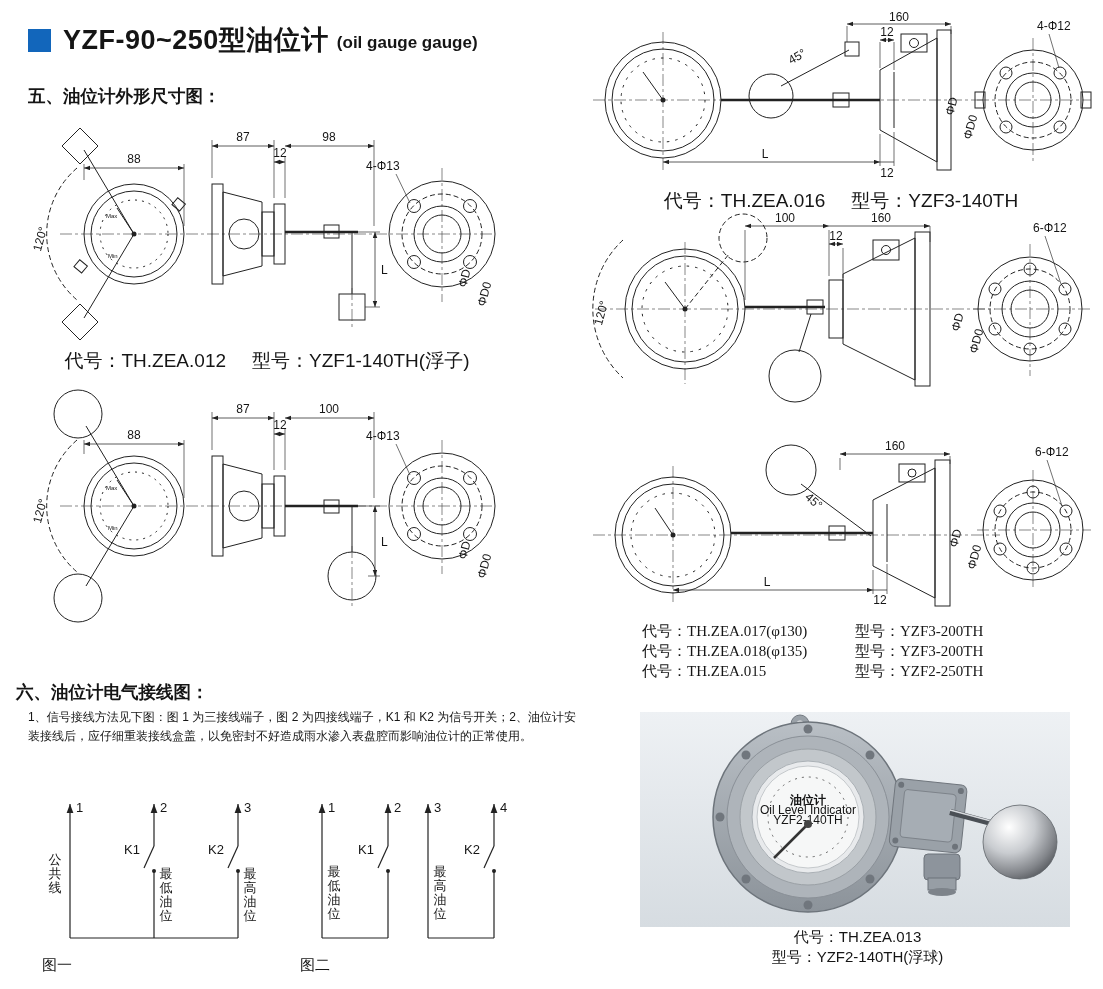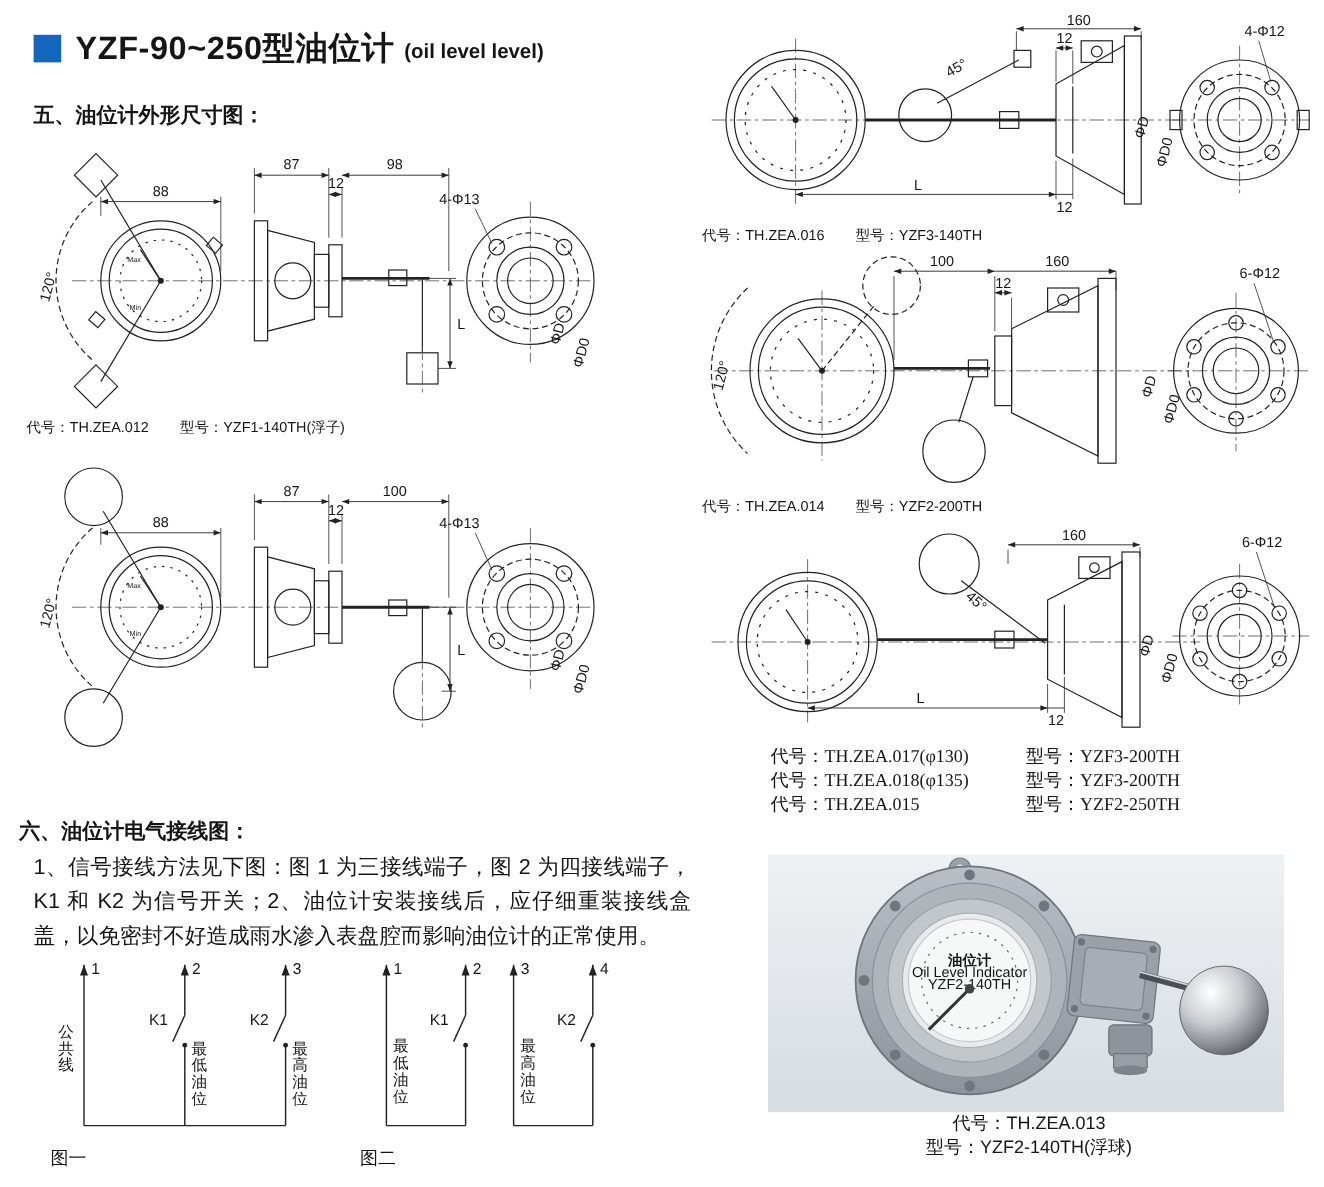--- a/index.html
+++ b/index.html
@@ -3,23 +3,23 @@
 <meta charset="utf-8">
 <style>
   html,body{margin:0;padding:0;}
   body{width:1103px;height:989px;background:#ffffff;font-family:"Liberation Sans","DejaVu Sans",sans-serif;color:#151515;position:relative;overflow:hidden;}
   .abs{position:absolute;}
   .hdr{left:28px;top:22px;display:flex;align-items:center;}
   .bluesq{width:23px;height:23px;background:#1266bb;margin-right:12px;}
   .title{font-size:27px;font-weight:bold;letter-spacing:.5px;}
   .subtitle{font-size:17px;font-weight:bold;margin-left:8px;padding-top:6px;}
   .sechead{font-size:17.5px;font-weight:bold;}
-  .caption{font-size:12px;text-align:left;margin-top:4px;}
+  .caption{font-size:19px;text-align:center;margin-top:4px;}
   .caption .code{margin-right:26px;}
-  .note{font-size:18px;line-height:1.62;text-align:justify;}
+  .note{font-size:12px;line-height:1.62;text-align:justify;}
   .figcap{font-size:15px;text-align:left;margin-top:6px;}
   .d5rows{font-size:15px;font-family:Liberation Serif, serif;}
   .d5row{display:flex;padding-left:57px;line-height:1.25;margin-bottom:1px;}
   .d5row .code{width:213px;}
   .photocap{font-size:15px;text-align:center;line-height:1.3;}
   svg{display:block;}
   svg text{font-size:12px;fill:#151515;font-family:"Liberation Sans","DejaVu Sans",sans-serif;}
   .ln{stroke:#222;fill:none;stroke-width:1;}
   .lnb{stroke:#222;fill:none;stroke-width:2.4;}
   .dash{stroke-dasharray:5 3;}
@@ -52,21 +52,21 @@
     <linearGradient id="photoBg" x1="0" y1="0" x2="0" y2="1">
       <stop offset="0%" stop-color="#eef1f4"></stop>
       <stop offset="100%" stop-color="#d6dce1"></stop>
     </linearGradient>
   </defs>
 </svg>
 
 <div class="abs hdr">
   <div class="bluesq"></div>
   <div class="title">YZF-90~250型油位计</div>
-  <div class="subtitle">(oil level level)</div>
+  <div class="subtitle">(oil gauge gauge)</div>
 </div>
 
 <div class="abs sechead" style="left:28px;top:84px;">五、油位计外形尺寸图：</div>
 
 <div class="abs" style="left:22px;top:106px;width:490px;">
 <svg width="480" height="238" viewBox="0 0 480 238">
   <line class="cl" x1="38" y1="128" x2="472" y2="128"></line>
   <g>
     <circle class="ln" cx="112" cy="128" r="50"></circle>
     <circle class="ln" cx="112" cy="128" r="43"></circle>
@@ -319,23 +319,20 @@
     <circle class="ln" cx="410" cy="77" r="6"></circle>
     <circle class="ln" cx="445" cy="57" r="6"></circle>
     <circle class="ln" cx="480" cy="77" r="6"></circle>
     <circle class="ln" cx="480" cy="117" r="6"></circle>
     <line class="ext" x1="460" y1="24" x2="476" y2="72"></line>
     <text class="dimtxt" x="448" y="20">6-Φ12</text>
     <text class="dimtxt" transform="translate(374 120) rotate(-75)">ΦD</text>
     <text class="dimtxt" transform="translate(392 142) rotate(-75)">ΦD0</text>
   </g>
 </svg>
-<div class="caption">
-  <span class="code">代号：TH.ZEA.014</span><span>型号：YZF2-200TH</span>
-</div>
 </div>
 
 <div class="abs" style="left:585px;top:440px;width:512px;">
 <svg width="510" height="182" viewBox="0 0 510 182">
   <line class="cl" x1="8" y1="95" x2="415" y2="95"></line>
   <g>
     <line class="cl" x1="88" y1="26" x2="88" y2="162"></line>
     <circle class="ln" cx="88" cy="95" r="58"></circle>
     <circle class="ln" cx="88" cy="95" r="51"></circle>
     <circle class="ln" cx="88" cy="95" r="42" stroke-dasharray="2.5 6"></circle>

